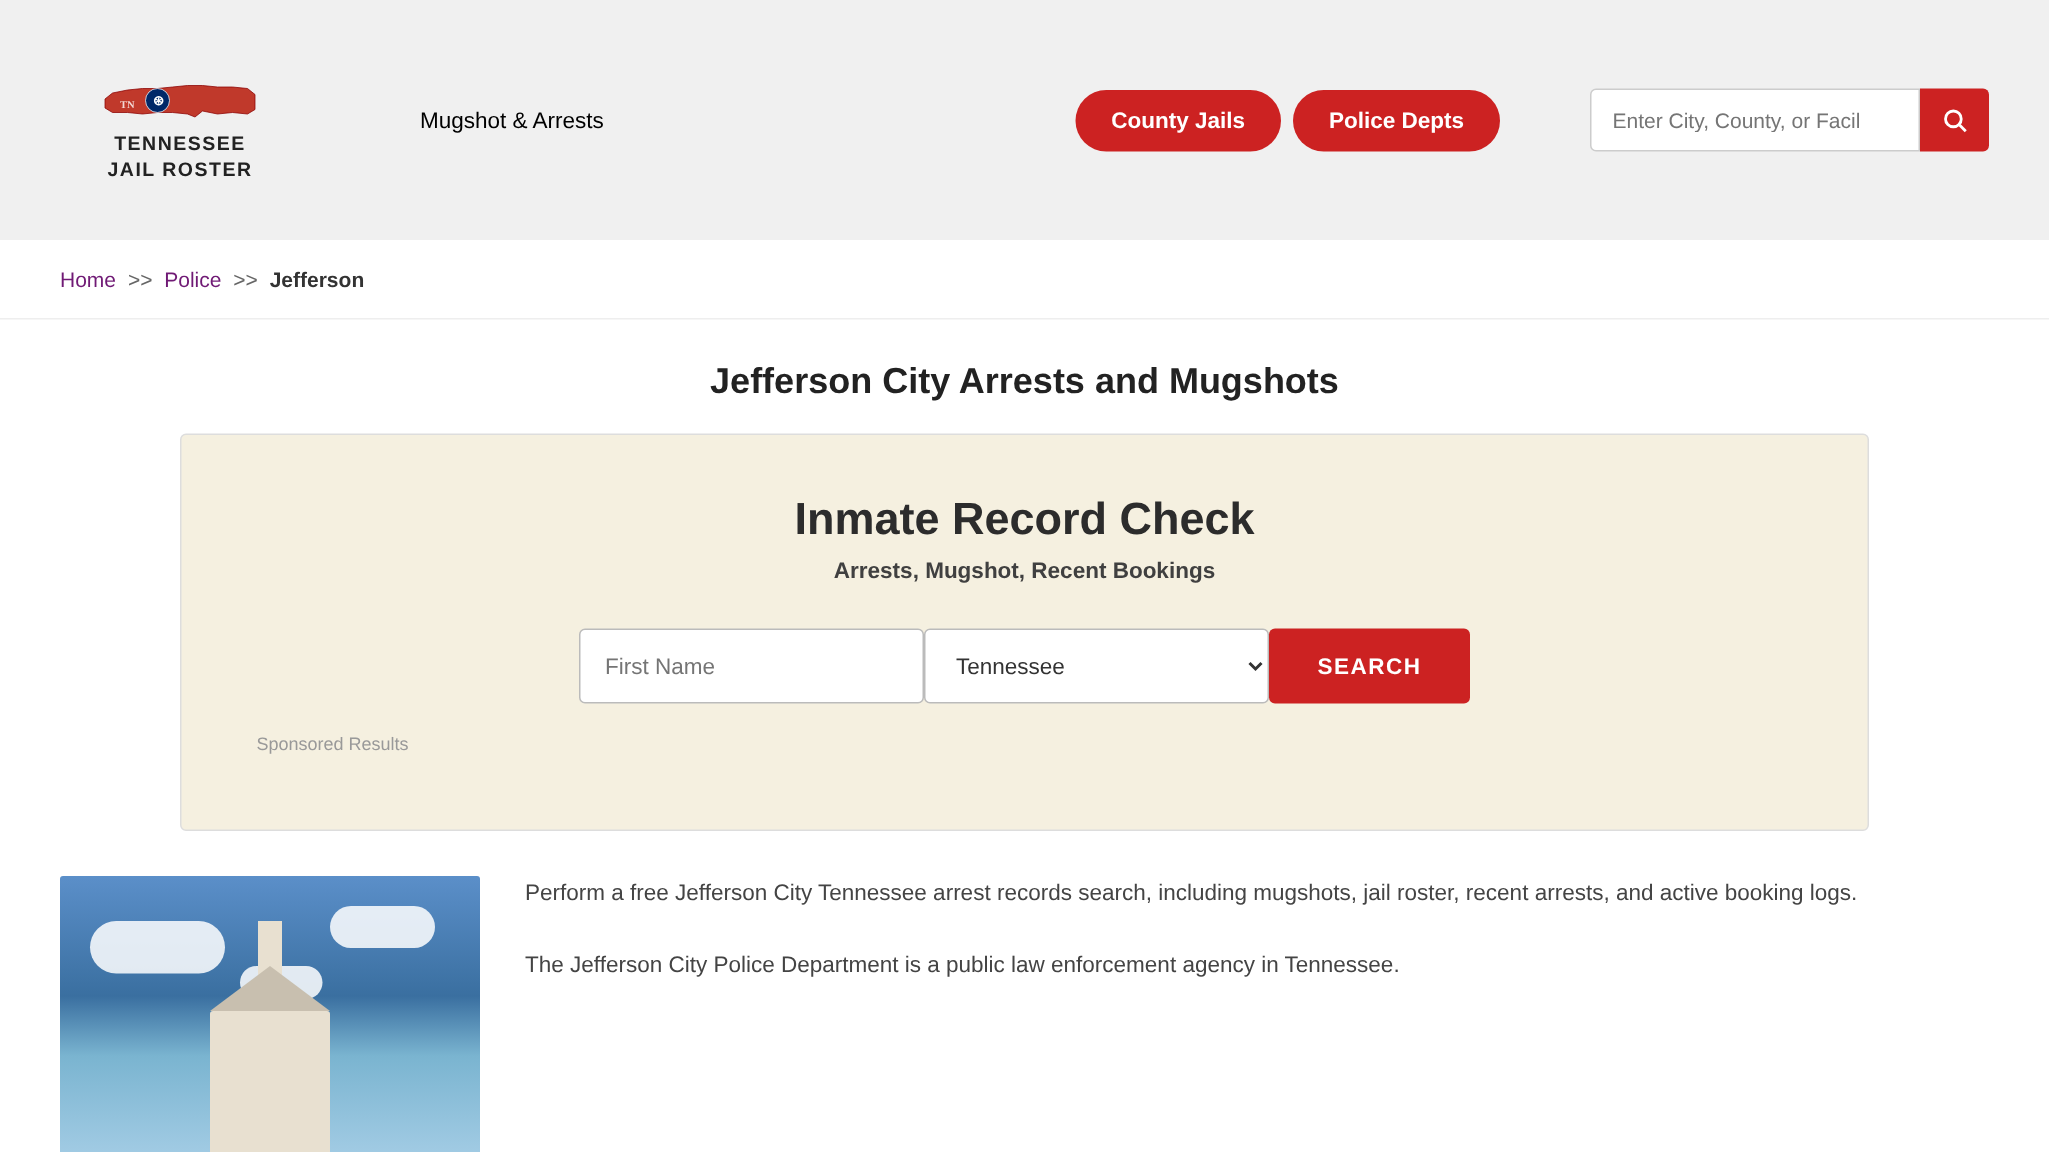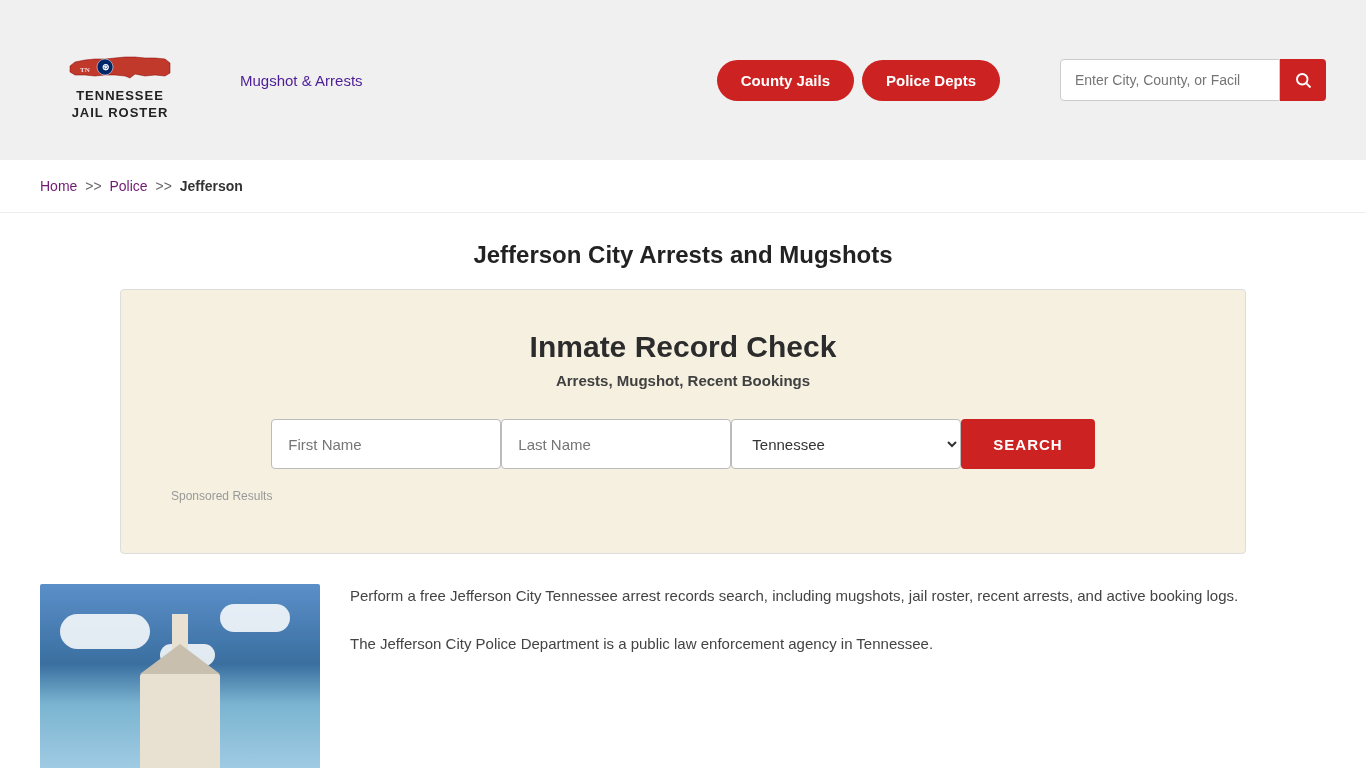--- a/index.html
+++ b/index.html
@@ -25,23 +25,24 @@
       font-weight: bold;
       font-size: 13px;
       letter-spacing: 1px;
       text-align: center;
       color: #222;
       line-height: 1.3;
     }
     .nav-link {
       font-family: Arial, sans-serif;
       font-size: 15px;
-      color: #4c1d95;
+      color: #000000;
       text-decoration: none;
       white-space: nowrap;
+      margin-left: 40px;
     }
     .nav-buttons {
       display: flex;
       gap: 8px;
       margin-left: auto;
       align-items: center;
     }
     .nav-btn {
       background: #cc2222;
       color: #fff;
@@ -303,21 +304,20 @@
 </nav>
 
 <h1 class="main-title">Jefferson City Arrests and Mugshots</h1>
 
 <div class="inmate-box">
   <h2>Inmate Record Check</h2>
   <p class="subtitle">Arrests, Mugshot, Recent Bookings</p>
 
   <div class="inmate-form">
     <input type="text" placeholder="First Name" style="">
-    <input type="text" placeholder="Last Name" style="">
     <select id="state-select">
     <option value="Alabama">Alabama</option><option value="Alaska">Alaska</option><option value="Arizona">Arizona</option><option value="Arkansas">Arkansas</option><option value="California">California</option><option value="Colorado">Colorado</option><option value="Connecticut">Connecticut</option><option value="Delaware">Delaware</option><option value="Florida">Florida</option><option value="Georgia">Georgia</option><option value="Hawaii">Hawaii</option><option value="Idaho">Idaho</option><option value="Illinois">Illinois</option><option value="Indiana">Indiana</option><option value="Iowa">Iowa</option><option value="Kansas">Kansas</option><option value="Kentucky">Kentucky</option><option value="Louisiana">Louisiana</option><option value="Maine">Maine</option><option value="Maryland">Maryland</option><option value="Massachusetts">Massachusetts</option><option value="Michigan">Michigan</option><option value="Minnesota">Minnesota</option><option value="Mississippi">Mississippi</option><option value="Missouri">Missouri</option><option value="Montana">Montana</option><option value="Nebraska">Nebraska</option><option value="Nevada">Nevada</option><option value="New Hampshire">New Hampshire</option><option value="New Jersey">New Jersey</option><option value="New Mexico">New Mexico</option><option value="New York">New York</option><option value="North Carolina">North Carolina</option><option value="North Dakota">North Dakota</option><option value="Ohio">Ohio</option><option value="Oklahoma">Oklahoma</option><option value="Oregon">Oregon</option><option value="Pennsylvania">Pennsylvania</option><option value="Rhode Island">Rhode Island</option><option value="South Carolina">South Carolina</option><option value="South Dakota">South Dakota</option><option value="Tennessee" selected="">Tennessee</option><option value="Texas">Texas</option><option value="Utah">Utah</option><option value="Vermont">Vermont</option><option value="Virginia">Virginia</option><option value="Washington">Washington</option><option value="West Virginia">West Virginia</option><option value="Wisconsin">Wisconsin</option><option value="Wyoming">Wyoming</option></select>
     <button class="search-submit">SEARCH</button>
   </div>
 
   <p class="sponsored">Sponsored Results</p>
 </div>
 
 <div class="content-section">
   <div class="content-image">

